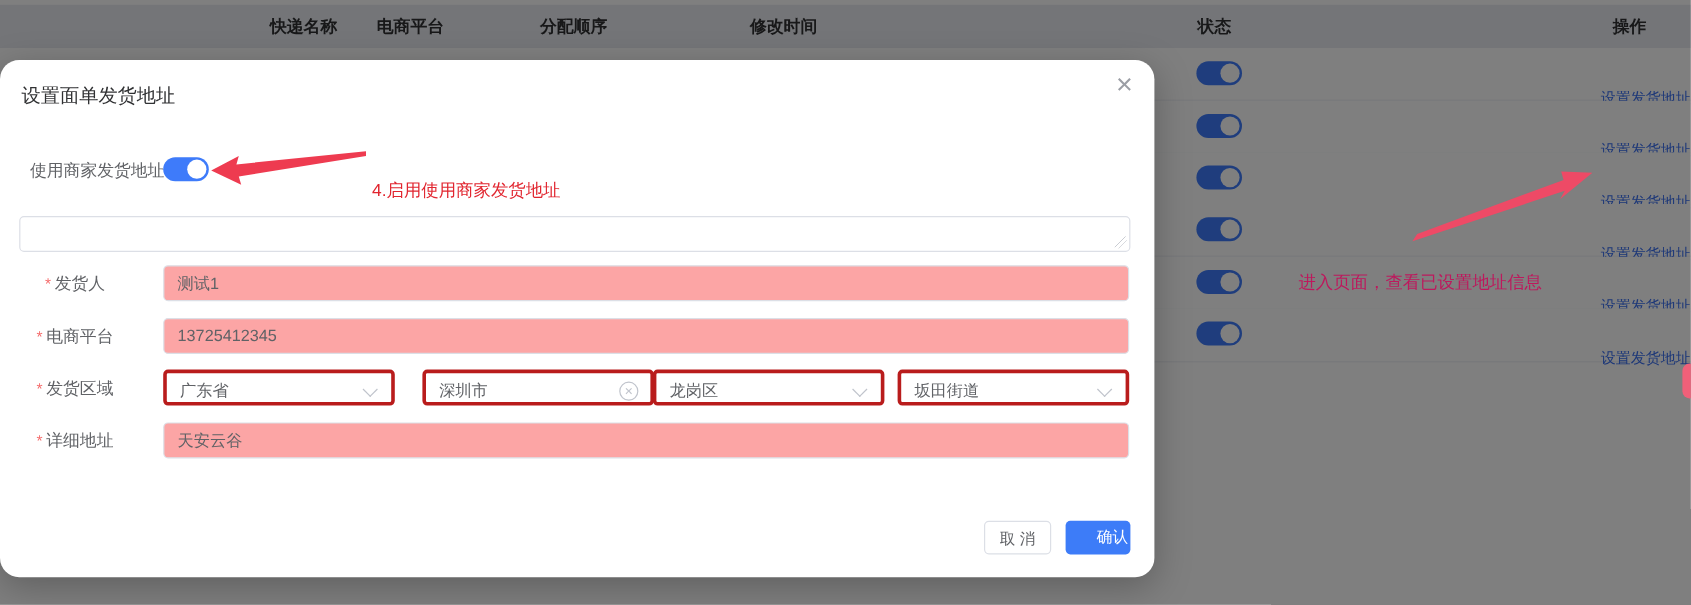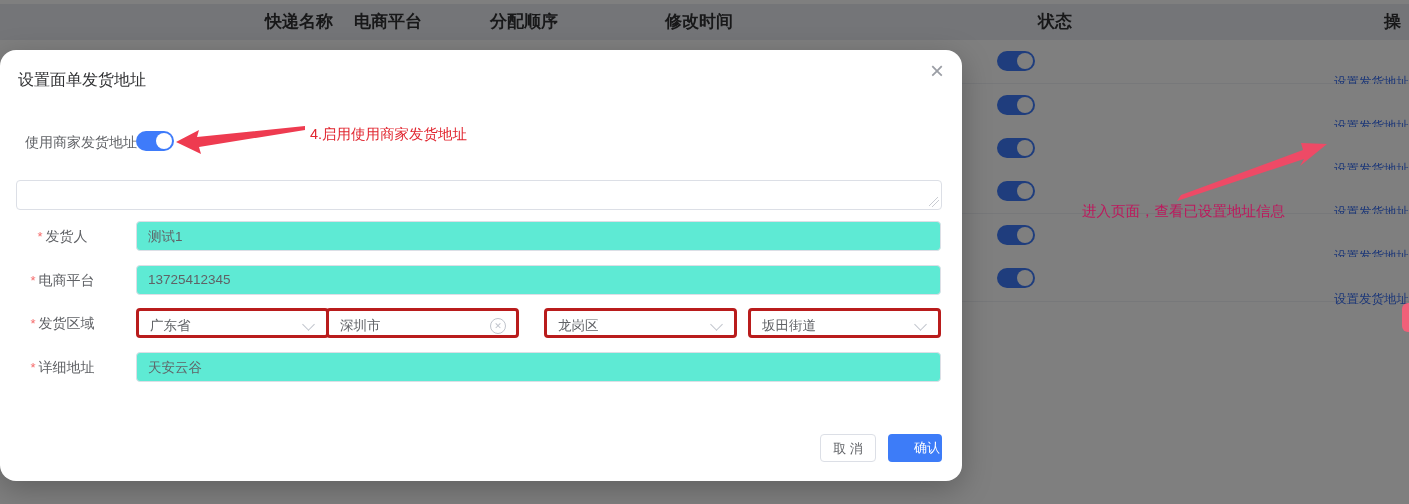--- a/index.html
+++ b/index.html
@@ -4,49 +4,49 @@
 <style>
   html,body{margin:0;padding:0;}
   body{
     width:1409px;height:504px;position:relative;overflow:hidden;
     font-family:"Liberation Sans","DejaVu Sans",sans-serif;
     background:#ffffff;
   }
   
   .page{position:absolute;inset:0;z-index:0;background:#fff;}
   .thead{position:absolute;left:0;top:4px;width:1409px;height:36px;background:#e9ebf1;}
-  .thead .hcell{position:absolute;top:0;height:36px;line-height:36px;font-size:17px;font-weight:700;color:#303133;margin-left:40px;}
+  .thead .hcell{position:absolute;top:0;height:36px;line-height:36px;font-size:14px;font-weight:700;color:#303133;}
   .trow{position:absolute;left:0;width:1409px;height:43px;border-bottom:1px solid #eef0f5;background:#fff;}
   .toggle{position:absolute;width:38px;height:20px;border-radius:10px;background:#3e7bfa;}
   .toggle .knob{position:absolute;right:2px;top:2px;width:16px;height:16px;border-radius:50%;background:#fff;}
   .rowlink{position:absolute;right:0;top:50%;transform:translateY(-50%);font-size:12.5px;color:#3a6ff0;cursor:pointer;white-space:nowrap;margin-top:20px;}
   .trow .toggle{left:997px;top:11px;}
 
   
   .overlay{position:absolute;inset:0;background:rgba(0,0,0,0.5);z-index:10;}
 
   
   .modal{position:absolute;left:0;top:50px;width:962px;height:431px;background:#fff;border-radius:16px;
          box-shadow:0 8px 30px rgba(0,0,0,.25);z-index:20;}
   .modal-title{position:absolute;left:18px;top:70px;font-size:16px;color:#303133;z-index:21;}
   .modal-close{position:absolute;left:923px;top:57px;width:28px;height:28px;font-size:24px;line-height:28px;text-align:center;color:#9b9ea5;cursor:pointer;z-index:21;font-weight:300;}
   .mtoggle-label{position:absolute;left:25px;top:134px;font-size:14px;color:#606266;z-index:21;}
   .mtoggle{left:136px;top:131px;position:absolute;z-index:21;}
-  .note{position:absolute;font-size:14.5px;color:#e1252f;z-index:30;white-space:nowrap;}
+  .note{position:absolute;font-size:14.5px;color:#e1252f;z-index:30;white-space:nowrap;margin-top:24px;}
   .note1{left:310px;top:125px;}
   .note2{left:1082px;top:202px;color:#be185d;text-align:center;}
 
   .paste{position:absolute;left:16px;top:180px;width:926px;height:30px;border:1px solid #dcdfe6;border-radius:4px;z-index:21;background:#fff;box-sizing:border-box;}
   .paste .ph{position:absolute;left:11px;top:7px;font-size:13px;color:#c0c4cc;white-space:nowrap;}
   .resize-h{position:absolute;right:2px;bottom:2px;width:10px;height:10px;
     background:linear-gradient(135deg,transparent 42%,#b8bcc4 44%,transparent 48%,transparent 62%,#b8bcc4 64%,transparent 68%);}
 
   .frow-label{position:absolute;left:0;width:125px;text-align:center;font-size:14px;color:#606266;z-index:21;white-space:nowrap;}
   .req{color:#f56c6c;font-style:normal;margin-right:3px;font-size:13px;}
-  .tinput{position:absolute;left:136px;width:805px;height:30px;border:1px solid #dcdfe6;border-radius:4px;background:#5eead4;box-sizing:border-box;z-index:21;}
+  .tinput{position:absolute;left:136px;width:805px;height:30px;border:1px solid #dcdfe6;border-radius:4px;background:#fca5a5;box-sizing:border-box;z-index:21;}
   .tinput .val{position:absolute;left:11px;top:6px;font-size:13.5px;color:#606266;white-space:nowrap;}
   .sel{position:absolute;width:193px;height:30px;border:3px solid #b91c1c;border-radius:4px;background:#fff;box-sizing:border-box;z-index:21;}
   .sel .val{position:absolute;left:11px;top:6px;font-size:13.5px;color:#606266;white-space:nowrap;}
   .chev{position:absolute;right:13px;top:9px;width:8px;height:8px;border-right:1.5px solid #c0c4cc;border-bottom:1.5px solid #c0c4cc;transform:rotate(45deg);}
   .clear-circ{position:absolute;right:10px;top:7px;width:14px;height:14px;border:1px solid #c0c4cc;border-radius:50%;color:#c0c4cc;font-size:9px;line-height:14px;text-align:center;}
 
   .btn{position:absolute;height:28px;border-radius:4px;font-size:13px;text-align:center;line-height:28px;cursor:pointer;z-index:21;box-sizing:border-box;}
   .btn-cancel{left:820px;top:434px;width:56px;background:#fff;border:1px solid #dcdfe6;color:#606266;}
   .btn-confirm{left:888px;top:434px;width:54px;background:#3d7cf8;color:#fff;padding-left:24px;}
 
@@ -133,21 +133,21 @@
   <span class="val">13725412345</span>
 </div>
 
 <div class="frow-label" style="top:315px">
   <i class="req">*</i><span>发货区域</span>
 </div>
 <div class="sel" style="left:136px;top:308px">
   <span class="val">广东省</span>
   <span class="chev"></span>
 </div>
-<div class="sel" style="left:326px;top:308px">
+<div class="sel" style="left:352px;top:308px">
   <span class="val">深圳市</span>
   <span class="clear-circ">✕</span>
 </div>
 <div class="sel" style="left:544px;top:308px">
   <span class="val">龙岗区</span>
   <span class="chev"></span>
 </div>
 <div class="sel" style="left:748px;top:308px">
   <span class="val">坂田街道</span>
   <span class="chev"></span>

